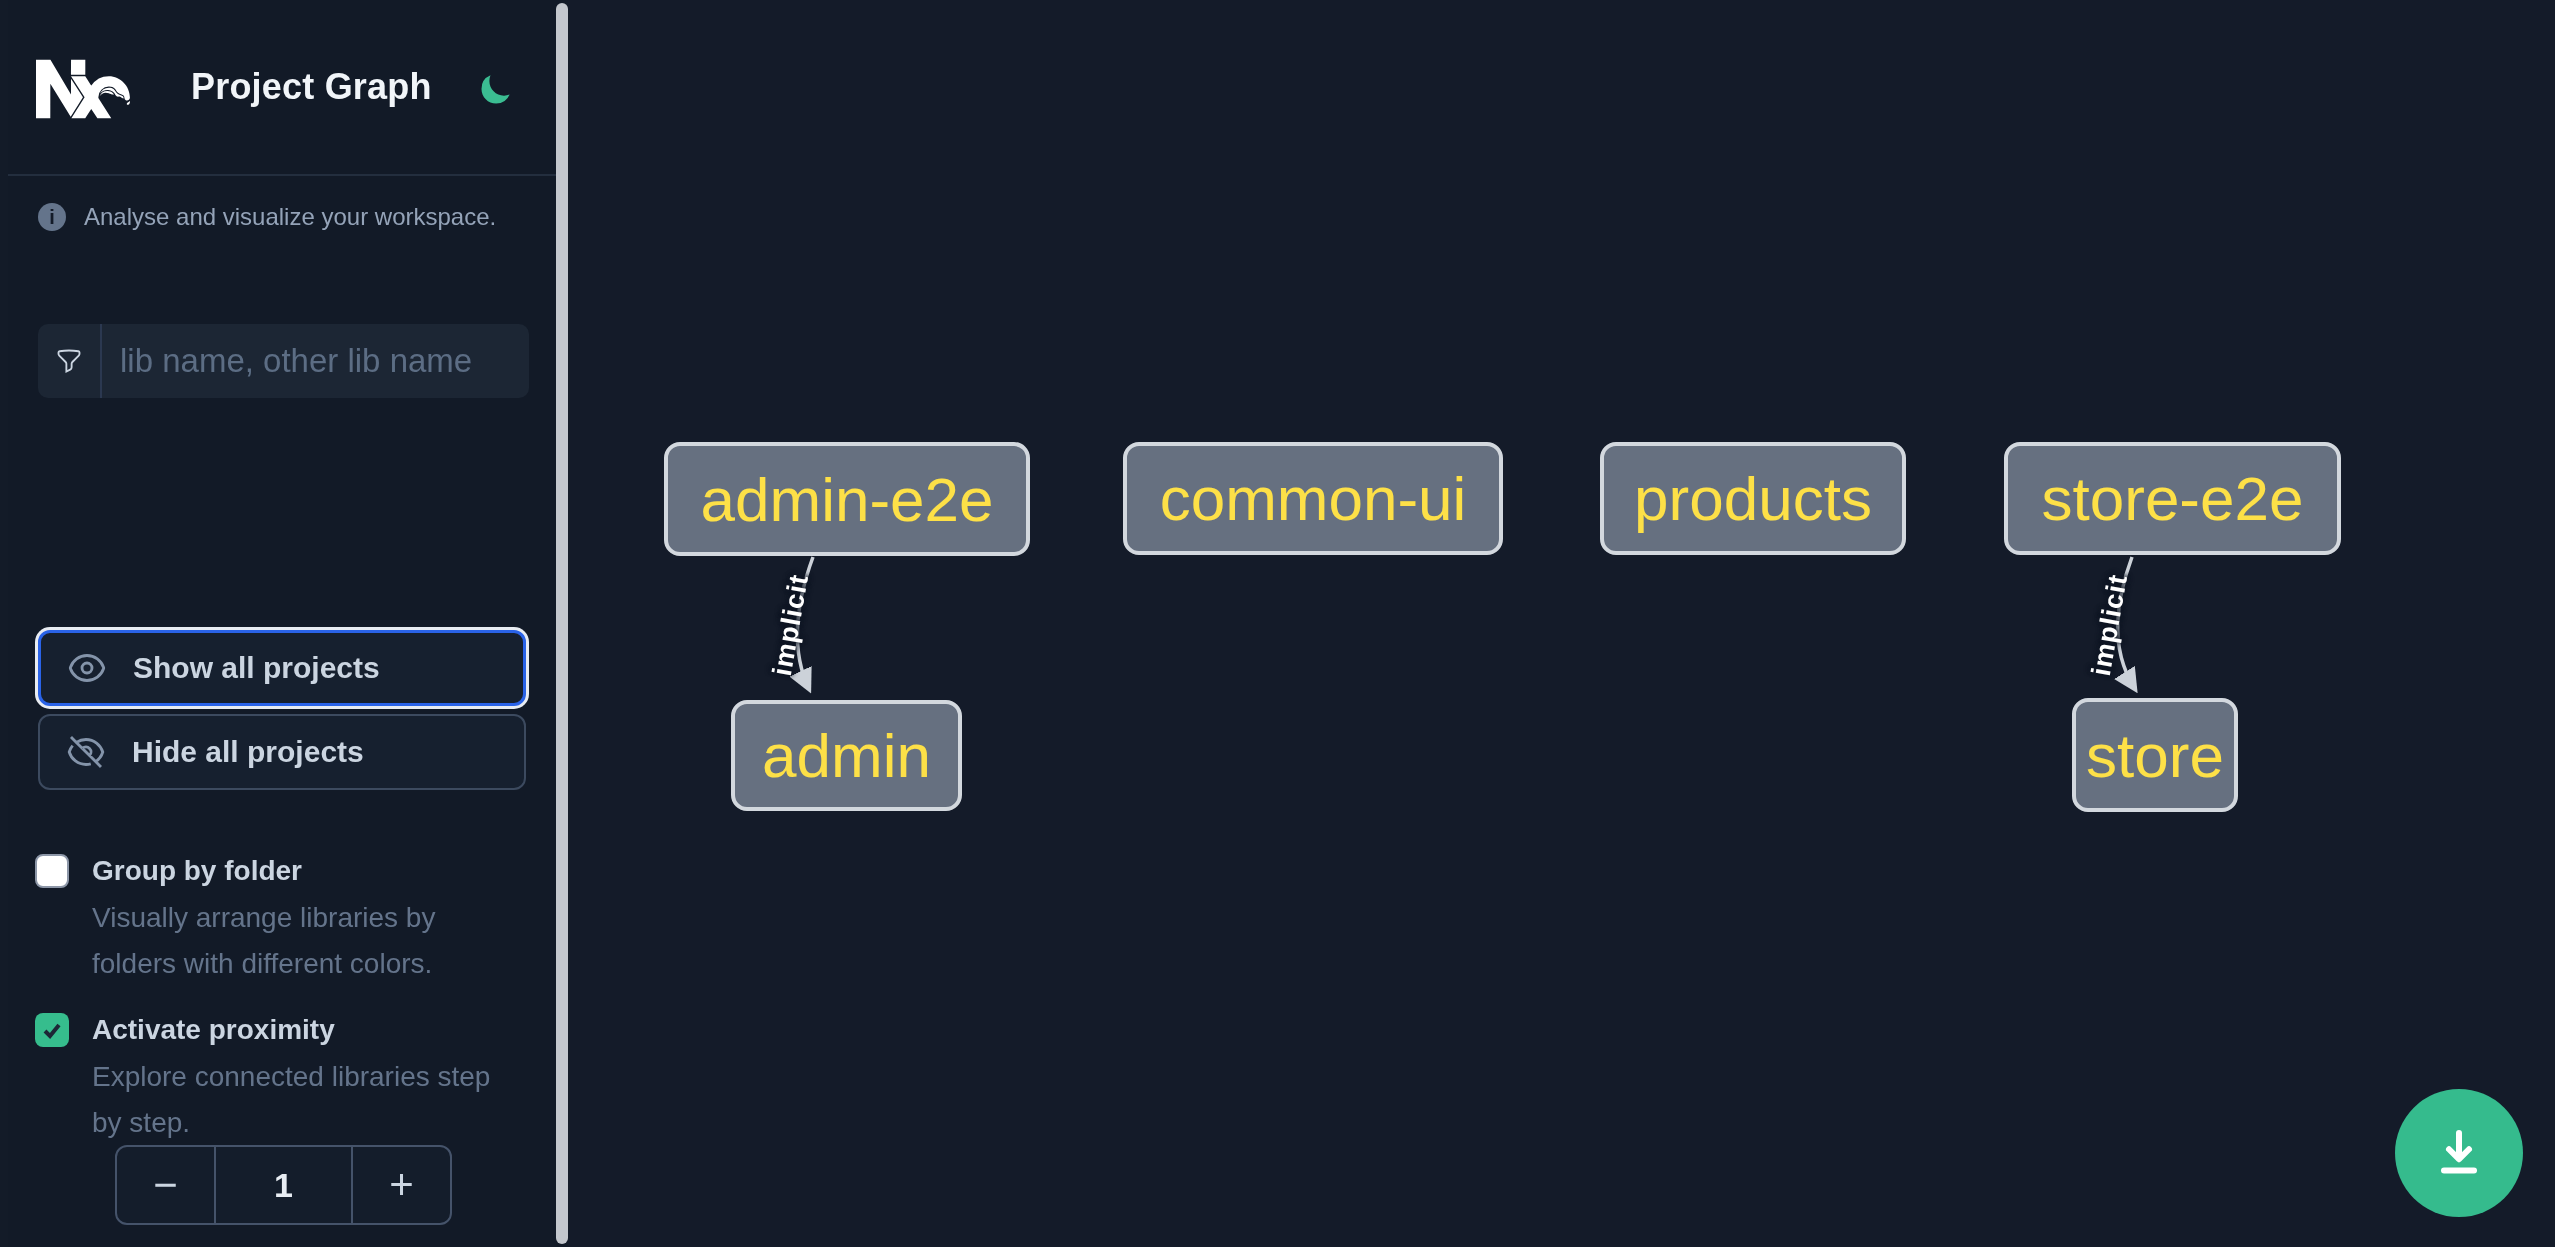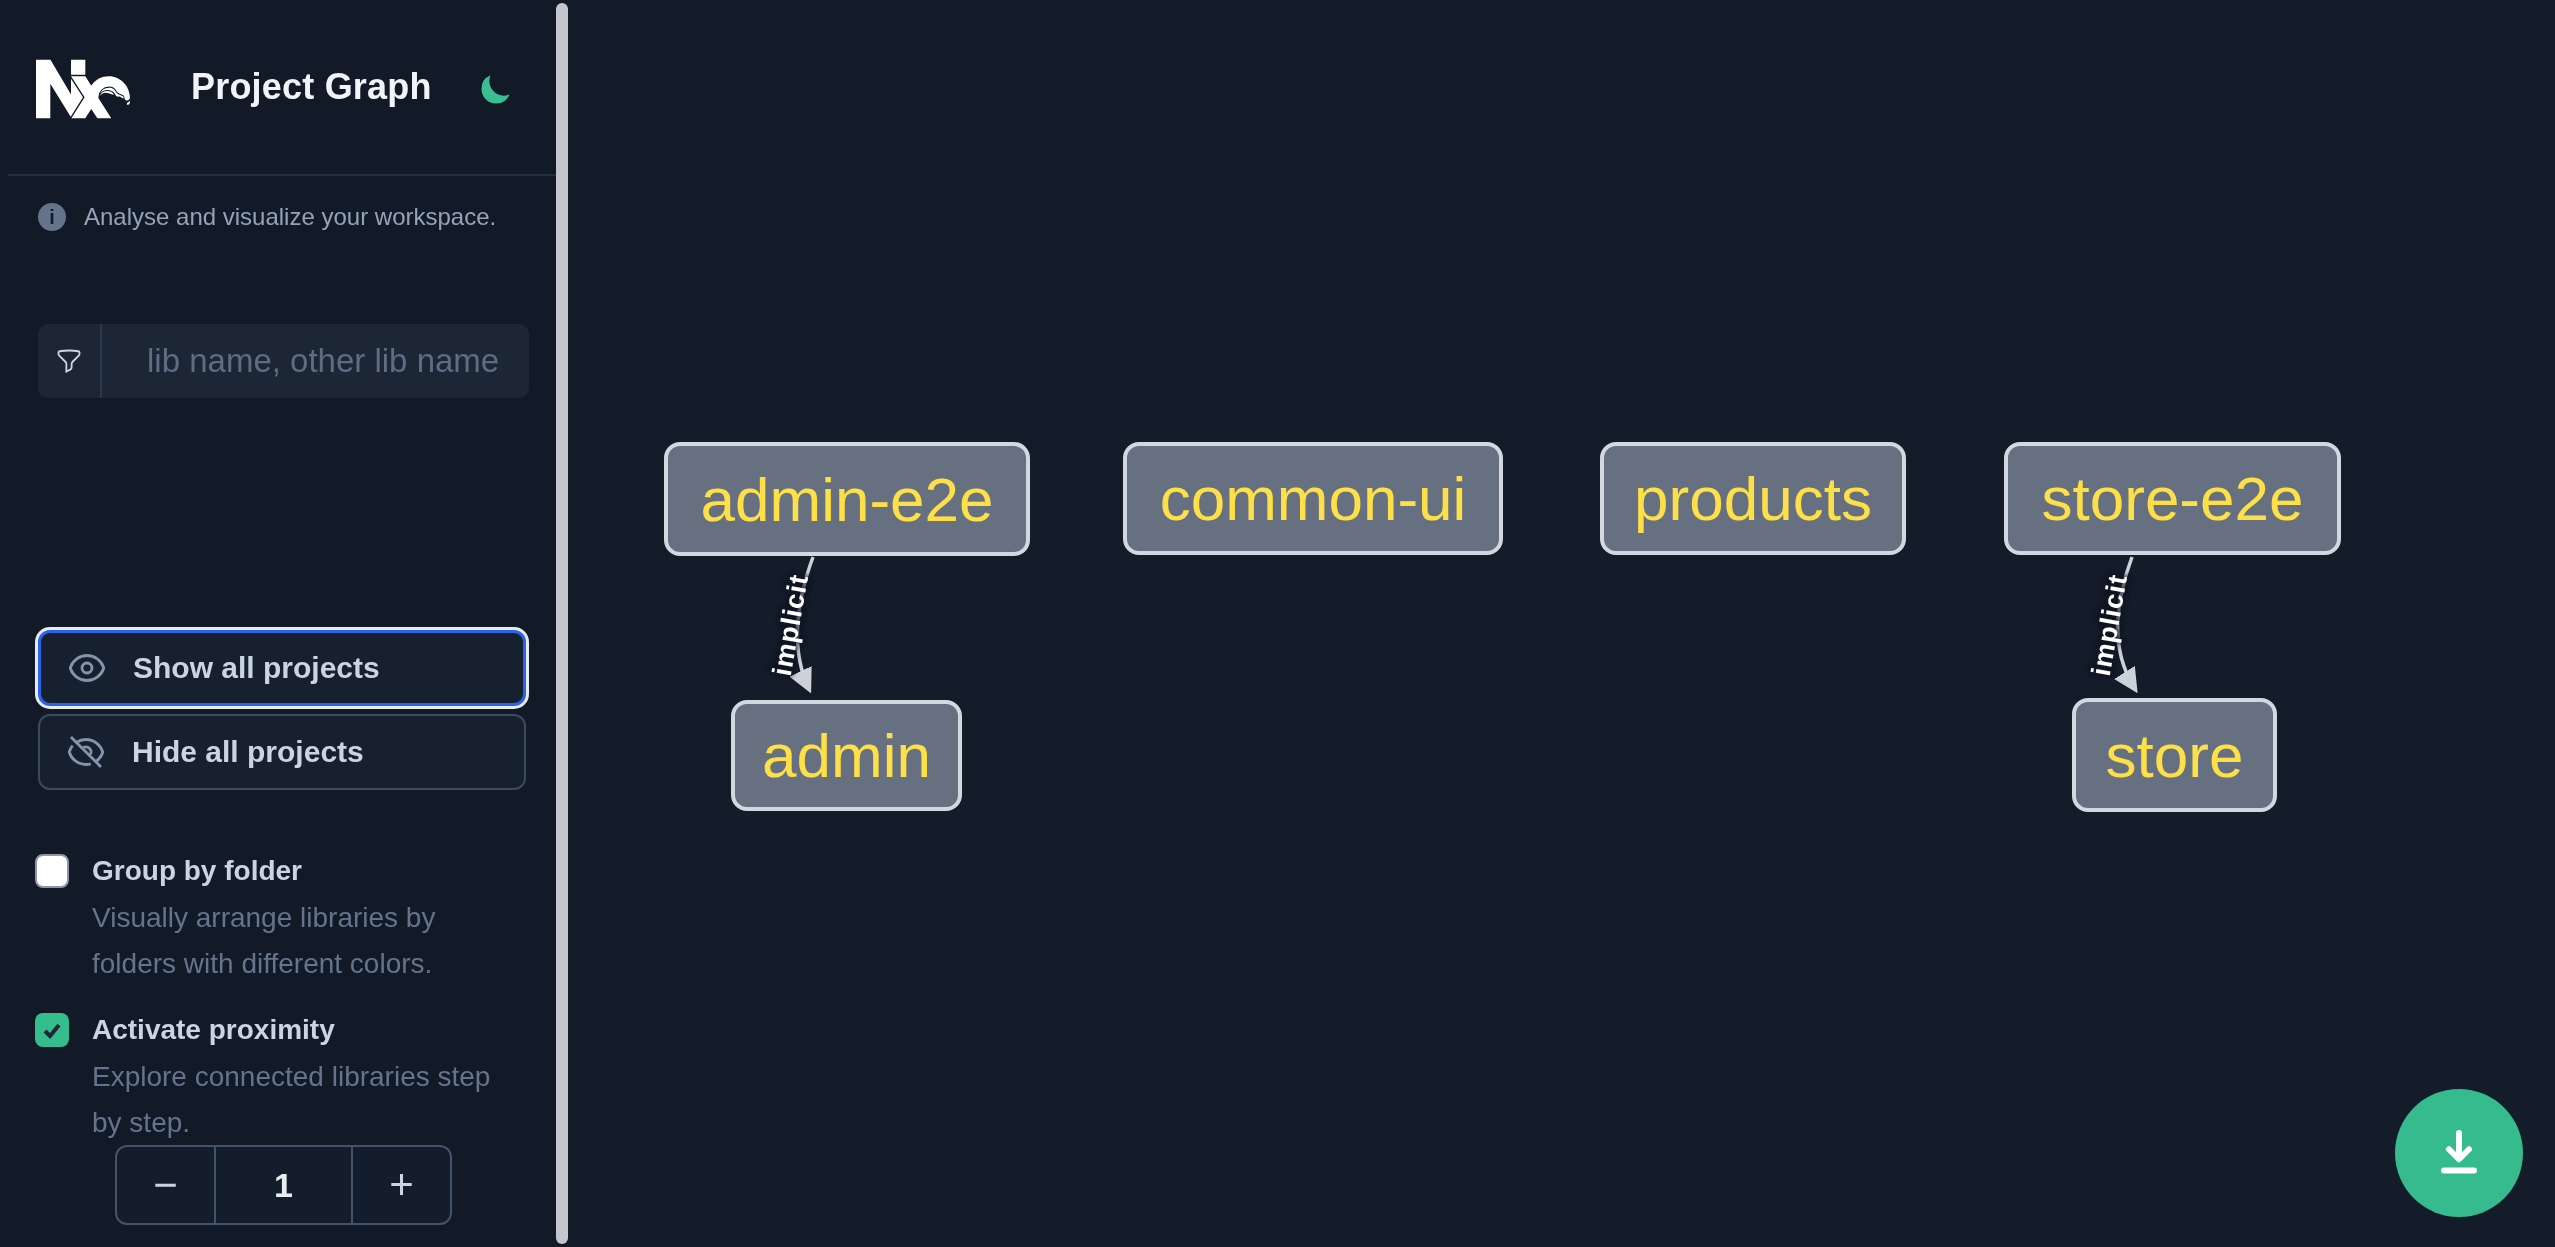--- a/index.html
+++ b/index.html
@@ -46,21 +46,21 @@
     overflow: hidden;
   }
   .search-icon-cell {
     width: 64px; display: flex; align-items: center; justify-content: center;
     border-right: 2px solid #2b3850; flex: 0 0 auto;
   }
   .search-icon-cell svg { width: 28px; height: 28px; stroke: #cbd5e1; fill: none; stroke-width: 1.6; }
   .search-input {
     flex: 1; background: transparent; border: none; outline: none;
     font-family: "Liberation Sans", sans-serif;
-    font-size: 33px; color: #cbd5e1; padding: 0 18px; margin-left: 27px;
+    font-size: 33px; color: #cbd5e1; padding: 0 18px;
   }
   .search-input::placeholder { color: #5c6d84; opacity: 1; }
 
   .option-row { position: absolute; left: 27px; width: 486px; }
   .option-row .opt-body { margin-left: 57px; }
   .opt-check {
     position: absolute; left: 0; top: 2px; width: 34px; height: 34px; border-radius: 8px;
     display: flex; align-items: center; justify-content: center; cursor: pointer;
   }
   .opt-check.state-gray  { background: #9ca3af; }
@@ -216,21 +216,21 @@
         </marker>
       </defs>
       <path d="M 813,557 C 799,595 788,645 809,689" fill="none" stroke="#ccd2d9" stroke-width="3.5" marker-end="url(#arrow)"></path>
       <path d="M 2132,557 C 2118,595 2107,645 2135,689" fill="none" stroke="#ccd2d9" stroke-width="3.5" marker-end="url(#arrow)"></path>
     </svg>
     <div class="graph-node" style="left: 664px; top: 442px; width: 366px; height: 114px;">admin-e2e</div>
     <div class="graph-node" style="left: 1123px; top: 442px; width: 380px; height: 113px;">common-ui</div>
     <div class="graph-node" style="left: 1600px; top: 442px; width: 306px; height: 113px;">products</div>
     <div class="graph-node" style="left: 2004px; top: 442px; width: 337px; height: 113px;">store-e2e</div>
     <div class="graph-node" style="left: 731px; top: 700px; width: 231px; height: 111px;">admin</div>
-    <div class="graph-node" style="left: 2072px; top: 698px; width: 205px; height: 114px;">store</div>
+    <div class="graph-node" style="left: 2072px; top: 698px; width: 166px; height: 114px;">store</div>
     <div class="edge-label" style="left: 791px; top: 625px;">implicit</div>
     <div class="edge-label" style="left: 2110px; top: 625px;">implicit</div>
   </div>
 
 <button class="fab">
   <svg viewBox="0 0 24 24">
     <path d="M12 4v10"></path>
       <path d="M8 10.5l4 4 4-4"></path>
       <path d="M6 19h12"></path>
   </svg>

